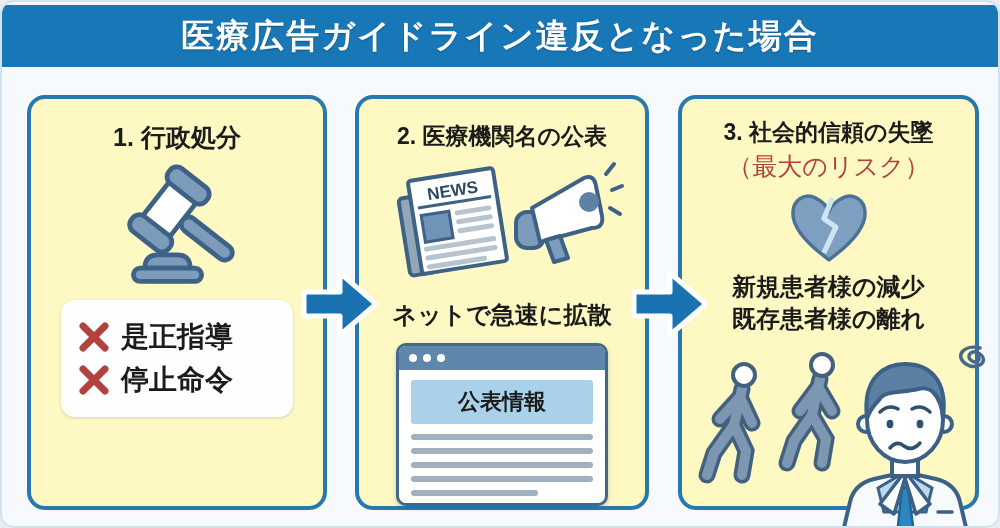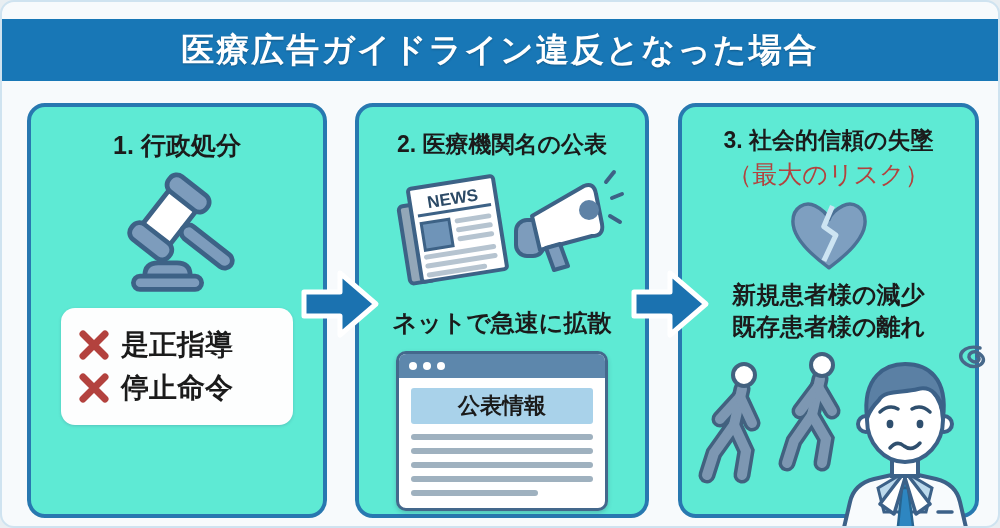--- a/index.html
+++ b/index.html
@@ -4,30 +4,30 @@
 <style>
   * { margin: 0; padding: 0; box-sizing: border-box; }
   html, body { background: #e8eef2; }
   body { font-family: "Liberation Sans", "DejaVu Sans", sans-serif; }
   .page {
     position: relative; width: 1000px; height: 528px;
     background: #f7fafc; border-radius: 14px; overflow: hidden;
     border: 2px solid #cfe3f0; margin: 0 auto;
   }
   .banner {
-    position: absolute; left: 0; right: 0; top: 17px; height: 62px;
+    position: absolute; left: 0; right: 0; top: 3px; height: 62px;
     background: #1877b6; display: flex; align-items: center; justify-content: center;
   }
   .banner-title {
     color: #ffffff; font-size: 33px; font-weight: 800; letter-spacing: 2px;
     text-shadow: 0 1px 2px rgba(0,0,0,0.25); white-space: nowrap;
   }
   .panel {
-    position: absolute; top: 101px; height: 415px;
-    background: #5eead4; border: 4px solid #2878b0; border-radius: 18px;
+    position: absolute; top: 93px; height: 415px;
+    background: #fef9c3; border: 4px solid #2878b0; border-radius: 18px;
     display: flex; flex-direction: column; align-items: center;
   }
   .panel-1 { left: 25px;  width: 300px; }
   .panel-2 { left: 353px; width: 294px; }
   .panel-3 { left: 676px; width: 301px; }
   .panel-heading {
     margin-top: 22px; font-size: 25px; font-weight: 800; color: #1b1b1b;
     white-space: nowrap;
   }
   .panel-2 .panel-heading, .panel-3 .panel-heading { font-size: 23px; }
@@ -54,21 +54,21 @@
     border: 3px solid #44688c; border-radius: 10px; overflow: hidden;
     box-shadow: 0 2px 4px rgba(60,90,120,0.3);
   }
   .browser-bar {
     height: 24px; background: #5d87ac; display: flex; align-items: center;
     gap: 6px; padding-left: 10px;
   }
   .browser-dot { width: 8px; height: 8px; border-radius: 50%; background: #ffffff; }
   .browser-body { padding: 10px 12px 12px 12px; }
   .browser-titlebar {
-    background: #a9d2ea; border-radius: 3px; height: 36px;
+    background: #a9d2ea; border-radius: 3px; height: 44px;
     display: flex; align-items: center; justify-content: center;
     font-size: 22px; font-weight: 800; color: #1b1b1b; white-space: nowrap;
   }
   .browser-lines { margin-top: 10px; display: flex; flex-direction: column; gap: 8px; }
   .b-line { height: 6px; border-radius: 3px; background: #9fb1bf; }
   .b-line.short { width: 70%; }
   .impact-lines {
     margin-top: 4px; text-align: left; font-size: 24px; font-weight: 800;
     color: #1b1b1b; line-height: 1.35; white-space: nowrap;
   }

